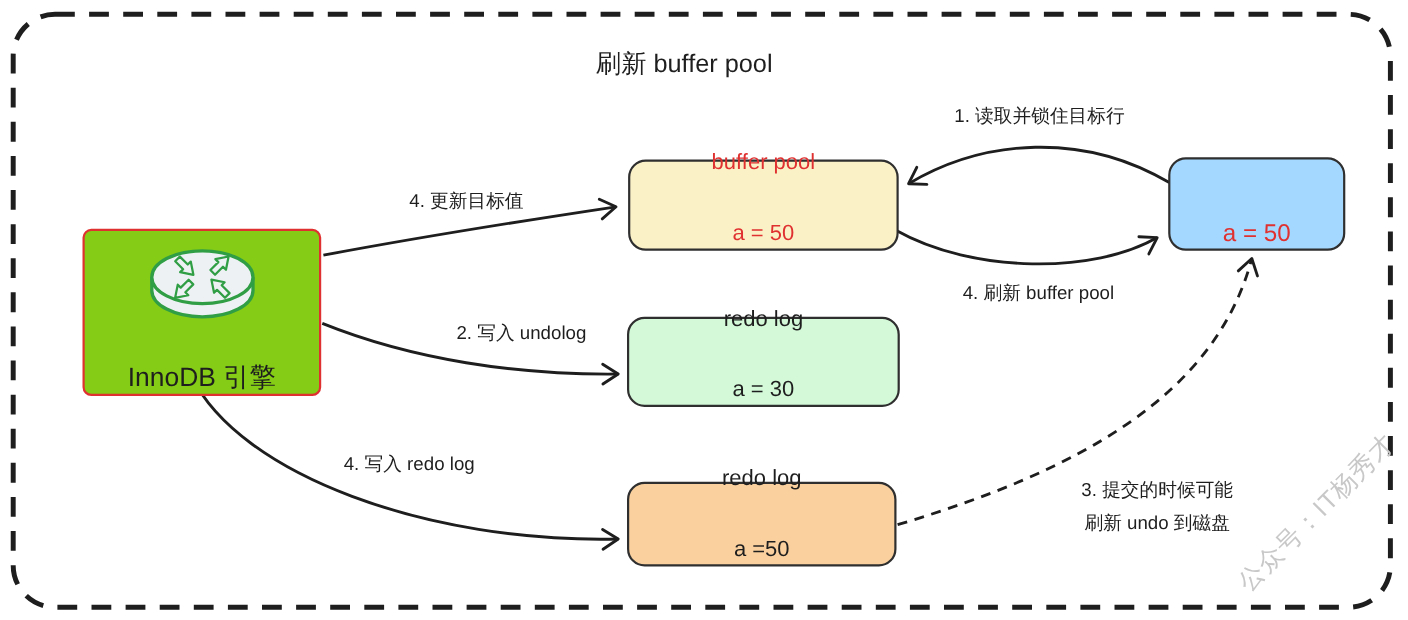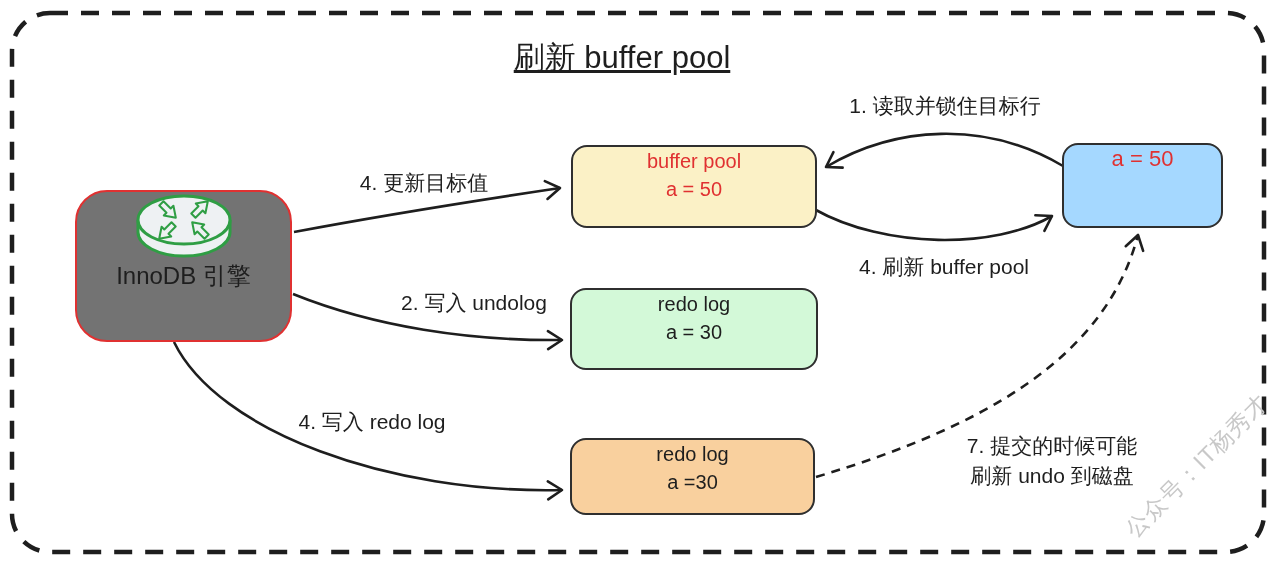--- a/index.html
+++ b/index.html
@@ -2,41 +2,41 @@
 <html><head>
 <meta charset="utf-8">
 <style>
   html,body{margin:0;padding:0;background:#ffffff;}
   #stage{
     position:relative;width:1280px;height:564px;background:#ffffff;overflow:hidden;
     font-family:"Liberation Sans","DejaVu Sans",sans-serif;color:#1e1e1e;
   }
   #arrows{position:absolute;left:0;top:0;width:1280px;height:564px;}
   .node{
-    position:absolute;display:flex;flex-direction:column;align-items:center;justify-content:flex-start;
+    position:absolute;display:flex;flex-direction:column;align-items:center;justify-content:flex-end;
     border:2px solid #2f2f2f;border-radius:16px;text-align:center;
-    font-size:20px;line-height:28px;box-sizing:border-box;
+    font-size:20px;line-height:28px;box-sizing:border-box;gap:36px;
   }
   .node-innodb{
-    left:75px;top:190px;width:217px;height:152px;
-    background:#737373;border:2.5px solid #e03131;border-radius:32px;
+    left:75px;top:208px;width:217px;height:152px;
+    background:#84cc16;border:2.5px solid #e03131;border-radius:8px;
   }
   .node-innodb .node-label{font-size:24px;margin-top:4px;}
   .node-buffer{left:571px;top:145px;width:246px;height:83px;background:#fbf1c6;}
   .node-undo{left:570px;top:288px;width:248px;height:82px;background:#d3f9d8;}
   .node-redo{left:570px;top:438px;width:245px;height:77px;background:#f9d09e;}
   .node-disk{left:1062px;top:143px;width:161px;height:85px;background:#a5d8ff;font-size:22px;}
   .red-text{color:#e03131;}
   .diagram-title{
     position:absolute;left:622px;top:58px;transform:translate(-50%,-50%);
-    font-size:31px;white-space:nowrap;text-decoration:underline;
+    font-size:23px;white-space:nowrap;
   }
   .edge-label{
     position:absolute;transform:translate(-50%,-50%);
-    font-size:21px;line-height:30px;white-space:nowrap;text-align:center;
+    font-size:17px;line-height:30px;white-space:nowrap;text-align:center;
   }
   .lbl-1{left:945px;top:106px;}
   .lbl-2{left:474px;top:303px;}
   .lbl-3{left:424px;top:183px;}
   .lbl-4{left:372px;top:422px;text-align:right;}
   .lbl-5{left:1052px;top:461px;}
   .lbl-6{left:944px;top:267px;}
   .watermark{
     position:absolute;left:1197px;top:466px;
     transform:translate(-50%,-50%) rotate(-45deg);
@@ -91,32 +91,32 @@
     <span class="red-text">a = 50</span>
   </div>
 
   <div class="node node-undo">
     <span>redo log</span>
     <span>a = 30</span>
   </div>
 
   <div class="node node-redo">
     <span>redo log</span>
-    <span>a =30</span>
+    <span>a =50</span>
   </div>
 
   <div class="node node-disk">
     <span class="red-text">a = 50</span>
   </div>
 
   <div class="edge-label lbl-1">1. 读取并锁住目标行</div>
   <div class="edge-label lbl-2">2. 写入 undolog</div>
   <div class="edge-label lbl-3">4. 更新目标值</div>
   <div class="edge-label lbl-4">4. 写入 redo log</div>
   <div class="edge-label lbl-5">
-    <div>7. 提交的时候可能</div>
+    <div>3. 提交的时候可能</div>
     <div>刷新 undo 到磁盘</div>
   </div>
   <div class="edge-label lbl-6">4. 刷新 buffer pool</div>
 
   <div class="watermark">公众号：IT杨秀才</div>
 
 </div>
 
 </body></html>

